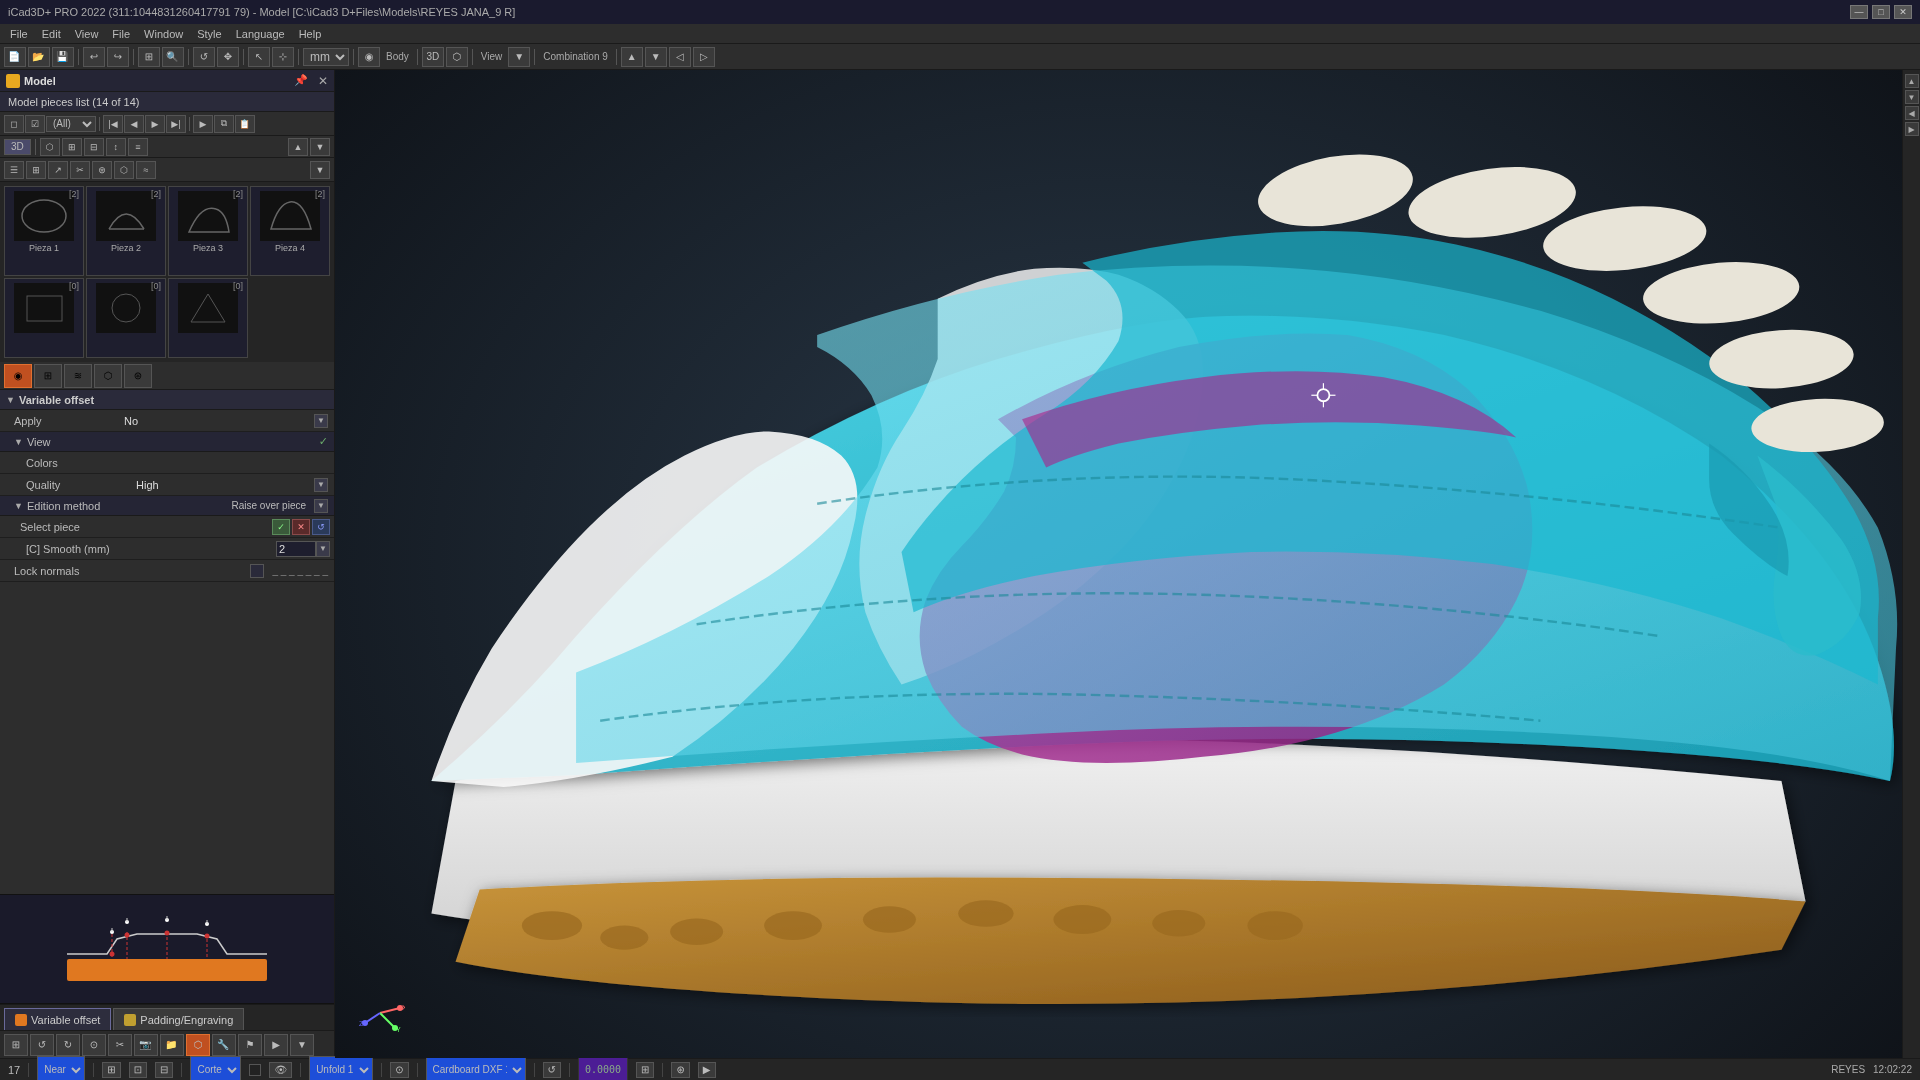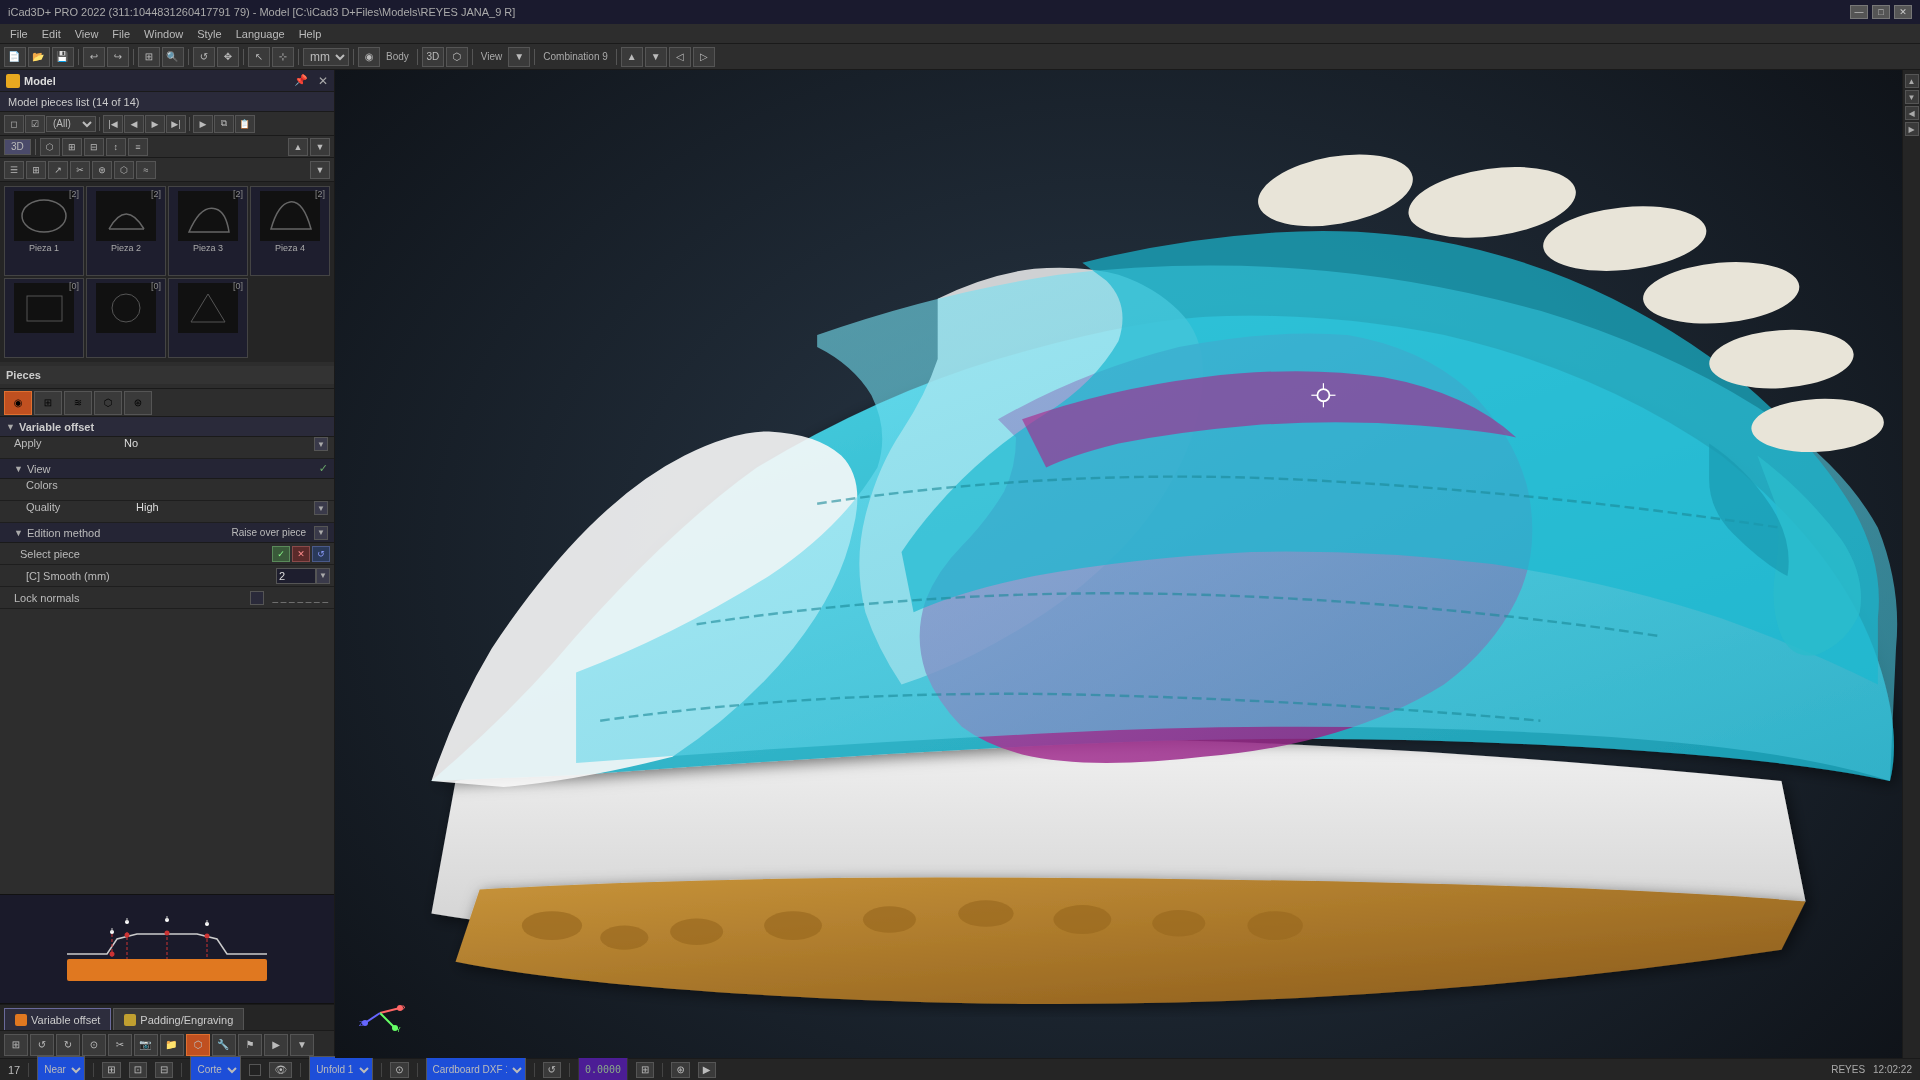--- a/index.html
+++ b/index.html
@@ -321,21 +321,21 @@
     }
     .vo-header-text {
       font-size: 11px;
       color: #ccc;
       font-weight: bold;
     }
     .vo-arrow { font-size: 9px; color: #aaa; }
 
     .vo-row {
       display: flex;
-      align-items: flex-start;
+      align-items: center;
       height: 22px;
       padding: 0 6px 0 14px;
       border-bottom: 1px solid #1e1e1e;
     }
     .vo-label {
       width: 110px;
       font-size: 11px;
       color: #bbb;
     }
     .vo-value {
@@ -782,25 +782,20 @@
         <span class="piece-number">[0]</span>
         <div class="thumb-canvas">
           <svg width="55" height="45" viewBox="0 0 55 45">
             <path d="M27,8 L44,36 L10,36 Z" fill="none" stroke="#555" stroke-width="1"></path>
           </svg>
         </div>
         <span class="piece-label"></span>
       </div>
     </div>
 
-    <div id="pieces-section">
-      <div class="section-header">
-        <span>Pieces</span>
-      </div>
-    </div>
 
     <div class="tab-row">
       <button class="piece-tab active" style="background:#c05020;border-color:#e07030;">◉</button>
       <button class="piece-tab">⊞</button>
       <button class="piece-tab">≋</button>
       <button class="piece-tab">⬡</button>
       <button class="piece-tab">⊛</button>
     </div>
 
     <div id="variable-offset-section">

